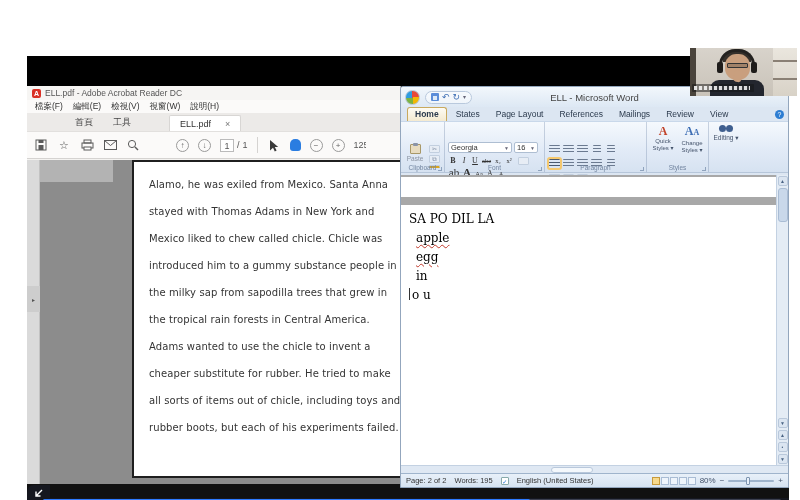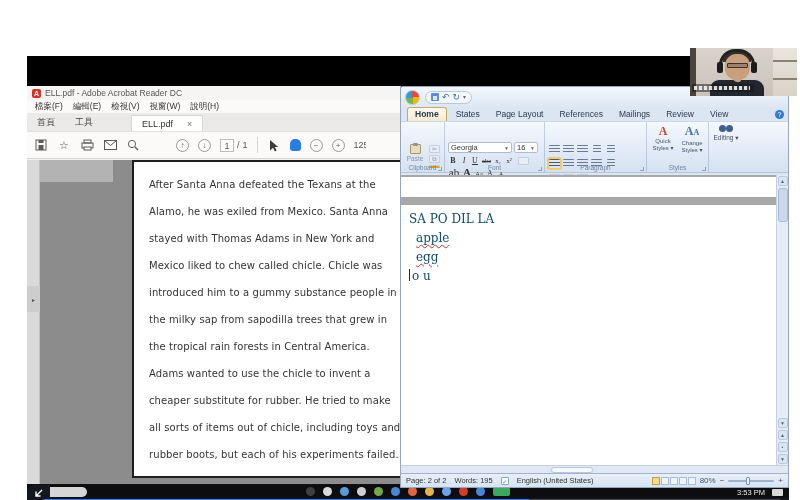--- a/index.html
+++ b/index.html
@@ -15,21 +15,21 @@
 
   
   .acrobat{position:absolute;left:0;top:0;width:374px;height:398px;background:#f4f3f1;
            overflow:hidden;z-index:1;border-right:1px solid #bbb;}
   .a-title{height:14px;display:flex;align-items:center;gap:4px;padding:0 5px;background:#f6f5f3;}
   .a-appicon{width:9px;height:9px;background:#d93025;border-radius:2px;color:#fff;font-size:7px;
              line-height:9px;text-align:center;font-weight:bold;}
   .a-title span{font-size:8.5px;color:#555;}
   .a-menu{height:13px;display:flex;align-items:center;gap:2px;padding:0 4px;background:#fbfaf9;}
   .amenu-item{font-size:8.5px;color:#333;padding:0 4px;}
-  .a-tabs{height:18px;background:#eceae8;display:flex;align-items:flex-end;}
+  .a-tabs{height:18px;background:#eceae8;display:flex;align-items:flex-end;padding-left:38px;}
   .a-navtabs{display:flex;height:100%;}
   .atab{font-size:9px;color:#444;padding:4px 10px 3px;display:flex;align-items:center;}
   .a-doctab{margin-left:28px;background:#fff;border:1px solid #d8d6d4;border-bottom:none;
             height:16px;display:flex;align-items:center;gap:14px;padding:0 10px;border-radius:2px 2px 0 0;}
   .a-doctab .dt{font-size:9px;color:#333;}
   .a-doctab .dx{font-size:9px;color:#777;}
   .a-toolbar{height:28px;background:#fbfaf9;border-top:1px solid #e2e0de;border-bottom:1px solid #d5d3d1;
              display:flex;align-items:center;gap:9px;padding:0 7px;overflow:hidden;}
   .ticon{width:14px;height:14px;display:flex;align-items:center;justify-content:center;
          color:#5a5a5a;font-size:11px;}
@@ -267,21 +267,20 @@
         <span class="hand-ic"></span>
         <span class="circ">−</span>
         <span class="circ">+</span>
         <span class="zoomlvl">125</span>
       </div>
       <div class="a-doc">
         <div class="a-leftstrip"></div>
         <div class="a-paneltab">▸</div>
         <div class="a-topblock"></div>
         <div class="pdf-page">
-            <div class="pdfline">After Santa Anna defeated the Texans at the</div>
             <div class="pdfline">Alamo, he was exiled from Mexico.  Santa Anna</div>
             <div class="pdfline">stayed with Thomas Adams in New York and</div>
             <div class="pdfline">Mexico liked to chew called chicle.  Chicle was</div>
             <div class="pdfline">introduced him to a gummy substance people in</div>
             <div class="pdfline">the milky sap from sapodilla trees that grew in</div>
             <div class="pdfline">the tropical rain forests in Central America.</div>
             <div class="pdfline">Adams wanted to use the chicle to invent a</div>
             <div class="pdfline">cheaper substitute for rubber.  He tried to make</div>
             <div class="pdfline">all sorts of items out of chicle, including toys and</div>
             <div class="pdfline">rubber boots, but each of his experiments failed.</div>
@@ -291,20 +290,21 @@
 
     <div class="word">
       <div class="w-title">
         <div class="orb"></div>
         <div class="qat">
           <span class="q-save"></span>
           <span class="q">↶</span>
           <span class="q">↻</span>
           <span class="q" style="font-size:6px;color:#667">▾</span>
         </div>
+        <div class="w-titletext">ELL - Microsoft Word</div>
       </div>
       <div class="w-tabs">
         <div class="w-help">?</div>
       <div class="wtab active">Home</div>
           <div class="wtab">States</div>
           <div class="wtab">Page Layout</div>
           <div class="wtab">References</div>
           <div class="wtab">Mailings</div>
           <div class="wtab">Review</div>
           <div class="wtab">View</div>
@@ -431,24 +431,25 @@
               <i></i>
               <i></i>
             </span>
           <span class="lbl"><span>Editing</span> ▾</span>
         </div>
       </div>
 
       <div class="w-doc">
         <div class="w-page1"></div>
         <div class="w-page2"></div>
-        <div class="wdoc-text" style="color: #0c4a6e;">
+        <div class="wdoc-text" style="color: #000000;">
             <div class="wline">SA PO DIL LA</div>
             <div class="wline indent squiggle">apple</div>
             <div class="wline indent squiggle">egg</div>
+            <div class="wline indent">in</div>
             <div class="wline cursor">o u</div>
           </div>
       </div>
       <div class="w-vscroll">
         <span class="vs-btn">▲</span>
         <span class="vs-thumb"></span>
         <span class="vs-bottom">
           <span class="vs-btn">▼</span>
           <span class="vs-btn">▲</span>
           <span class="vs-btn">•</span>
@@ -474,39 +475,20 @@
           <span class="zpm">80%</span>
           <span class="zpm">−</span>
           <span class="zslider">
               <span class="zth"></span>
             </span>
           <span class="zpm">+</span>
         </span>
       </div>
     </div>
 
-    <div class="taskbar">
-      <div class="tb-pill"></div>
-      <div class="tb-icons">
-          <div class="tbdot" style="background: rgb(63, 63, 63);"></div>
-          <div class="tbdot" style="background: rgb(217, 217, 217);"></div>
-          <div class="tbdot" style="background: rgb(90, 155, 213);"></div>
-          <div class="tbdot" style="background: rgb(207, 207, 207);"></div>
-          <div class="tbdot" style="background: rgb(118, 168, 74);"></div>
-          <div class="tbdot" style="background: rgb(74, 134, 216);"></div>
-          <div class="tbdot" style="background: rgb(226, 100, 62);"></div>
-          <div class="tbdot" style="background: rgb(229, 179, 74);"></div>
-          <div class="tbdot" style="background: rgb(106, 166, 232);"></div>
-          <div class="tbdot" style="background: rgb(212, 60, 44);"></div>
-          <div class="tbdot" style="background: rgb(74, 134, 216);"></div>
-          <div class="tbdot wide" style="background: rgb(63, 168, 96);"></div>
-        </div>
-      <div class="tb-clock">3:53 PM</div>
-      <div class="tb-tray"></div>
-    </div>
   </div>
 
   <div class="webcam">
     <div class="wc-left"></div>
     <div class="wc-right"></div>
     <div class="wc-shelf" style="top:12px"></div>
     <div class="wc-shelf" style="top:30px"></div>
     <div class="wc-shirt"></div>
     <div class="wc-hair"></div>
     <div class="wc-head"></div>

